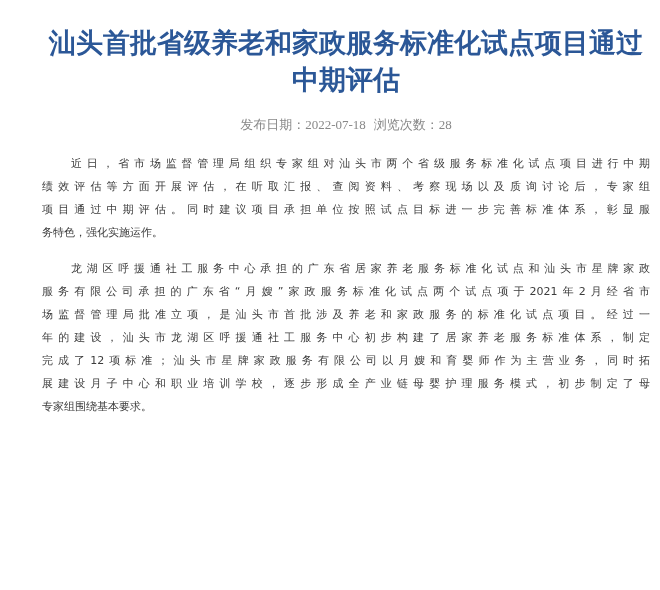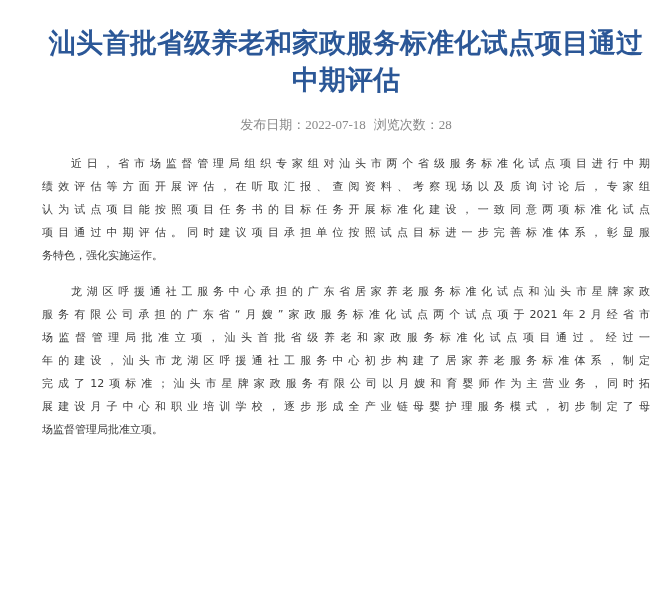--- a/index.html
+++ b/index.html
@@ -87,27 +87,26 @@
   </h1>
 
   <div class="meta">
     <span>发布日期：</span><span>2022-07-18</span><span class="sep"></span><span>浏览次数：</span><span>28</span>
   </div>
 
   <div class="content">
     <p class="para">
       <span class="line indent">近日，省市场监督管理局组织专家组对汕头市两个省级服务标准化试点项目进行中期</span>
       <span class="line">绩效评估等方面开展评估，在听取汇报、查阅资料、考察现场以及质询讨论后，专家组</span>
-      <span class="line">认为试点项目能按照项目任务书的目标任务开展标准化建设，一致同意两项标准化试点</span>
       <span class="line">项目通过中期评估。同时建议项目承担单位按照试点目标进一步完善标准体系，彰显服</span>
       <span class="line last">务特色，强化实施运作。</span>
     </p>
     <p class="para">
       <span class="line indent">龙湖区呼援通社工服务中心承担的广东省居家养老服务标准化试点和汕头市星牌家政</span>
       <span class="line">服务有限公司承担的广东省“月嫂”家政服务标准化试点两个试点项于2021年2月经省市</span>
-      <span class="line">场监督管理局批准立项，汕头首批省级养老和家政服务标准化试点项目通过。经过一</span>
+      <span class="line">场监督管理局批准立项，是汕头市首批涉及养老和家政服务的标准化试点项目。经过一</span>
       <span class="line">年的建设，汕头市龙湖区呼援通社工服务中心初步构建了居家养老服务标准体系，制定</span>
       <span class="line">完成了12项标准；汕头市星牌家政服务有限公司以月嫂和育婴师作为主营业务，同时拓</span>
       <span class="line">展建设月子中心和职业培训学校，逐步形成全产业链母婴护理服务模式，初步制定了母</span>
-      <span class="line last">场监督管理局批准立项。</span>
+      <span class="line last">专家组围绕基本要求。</span>
     </p>
   </div>
 </div>
 
 </body></html>

